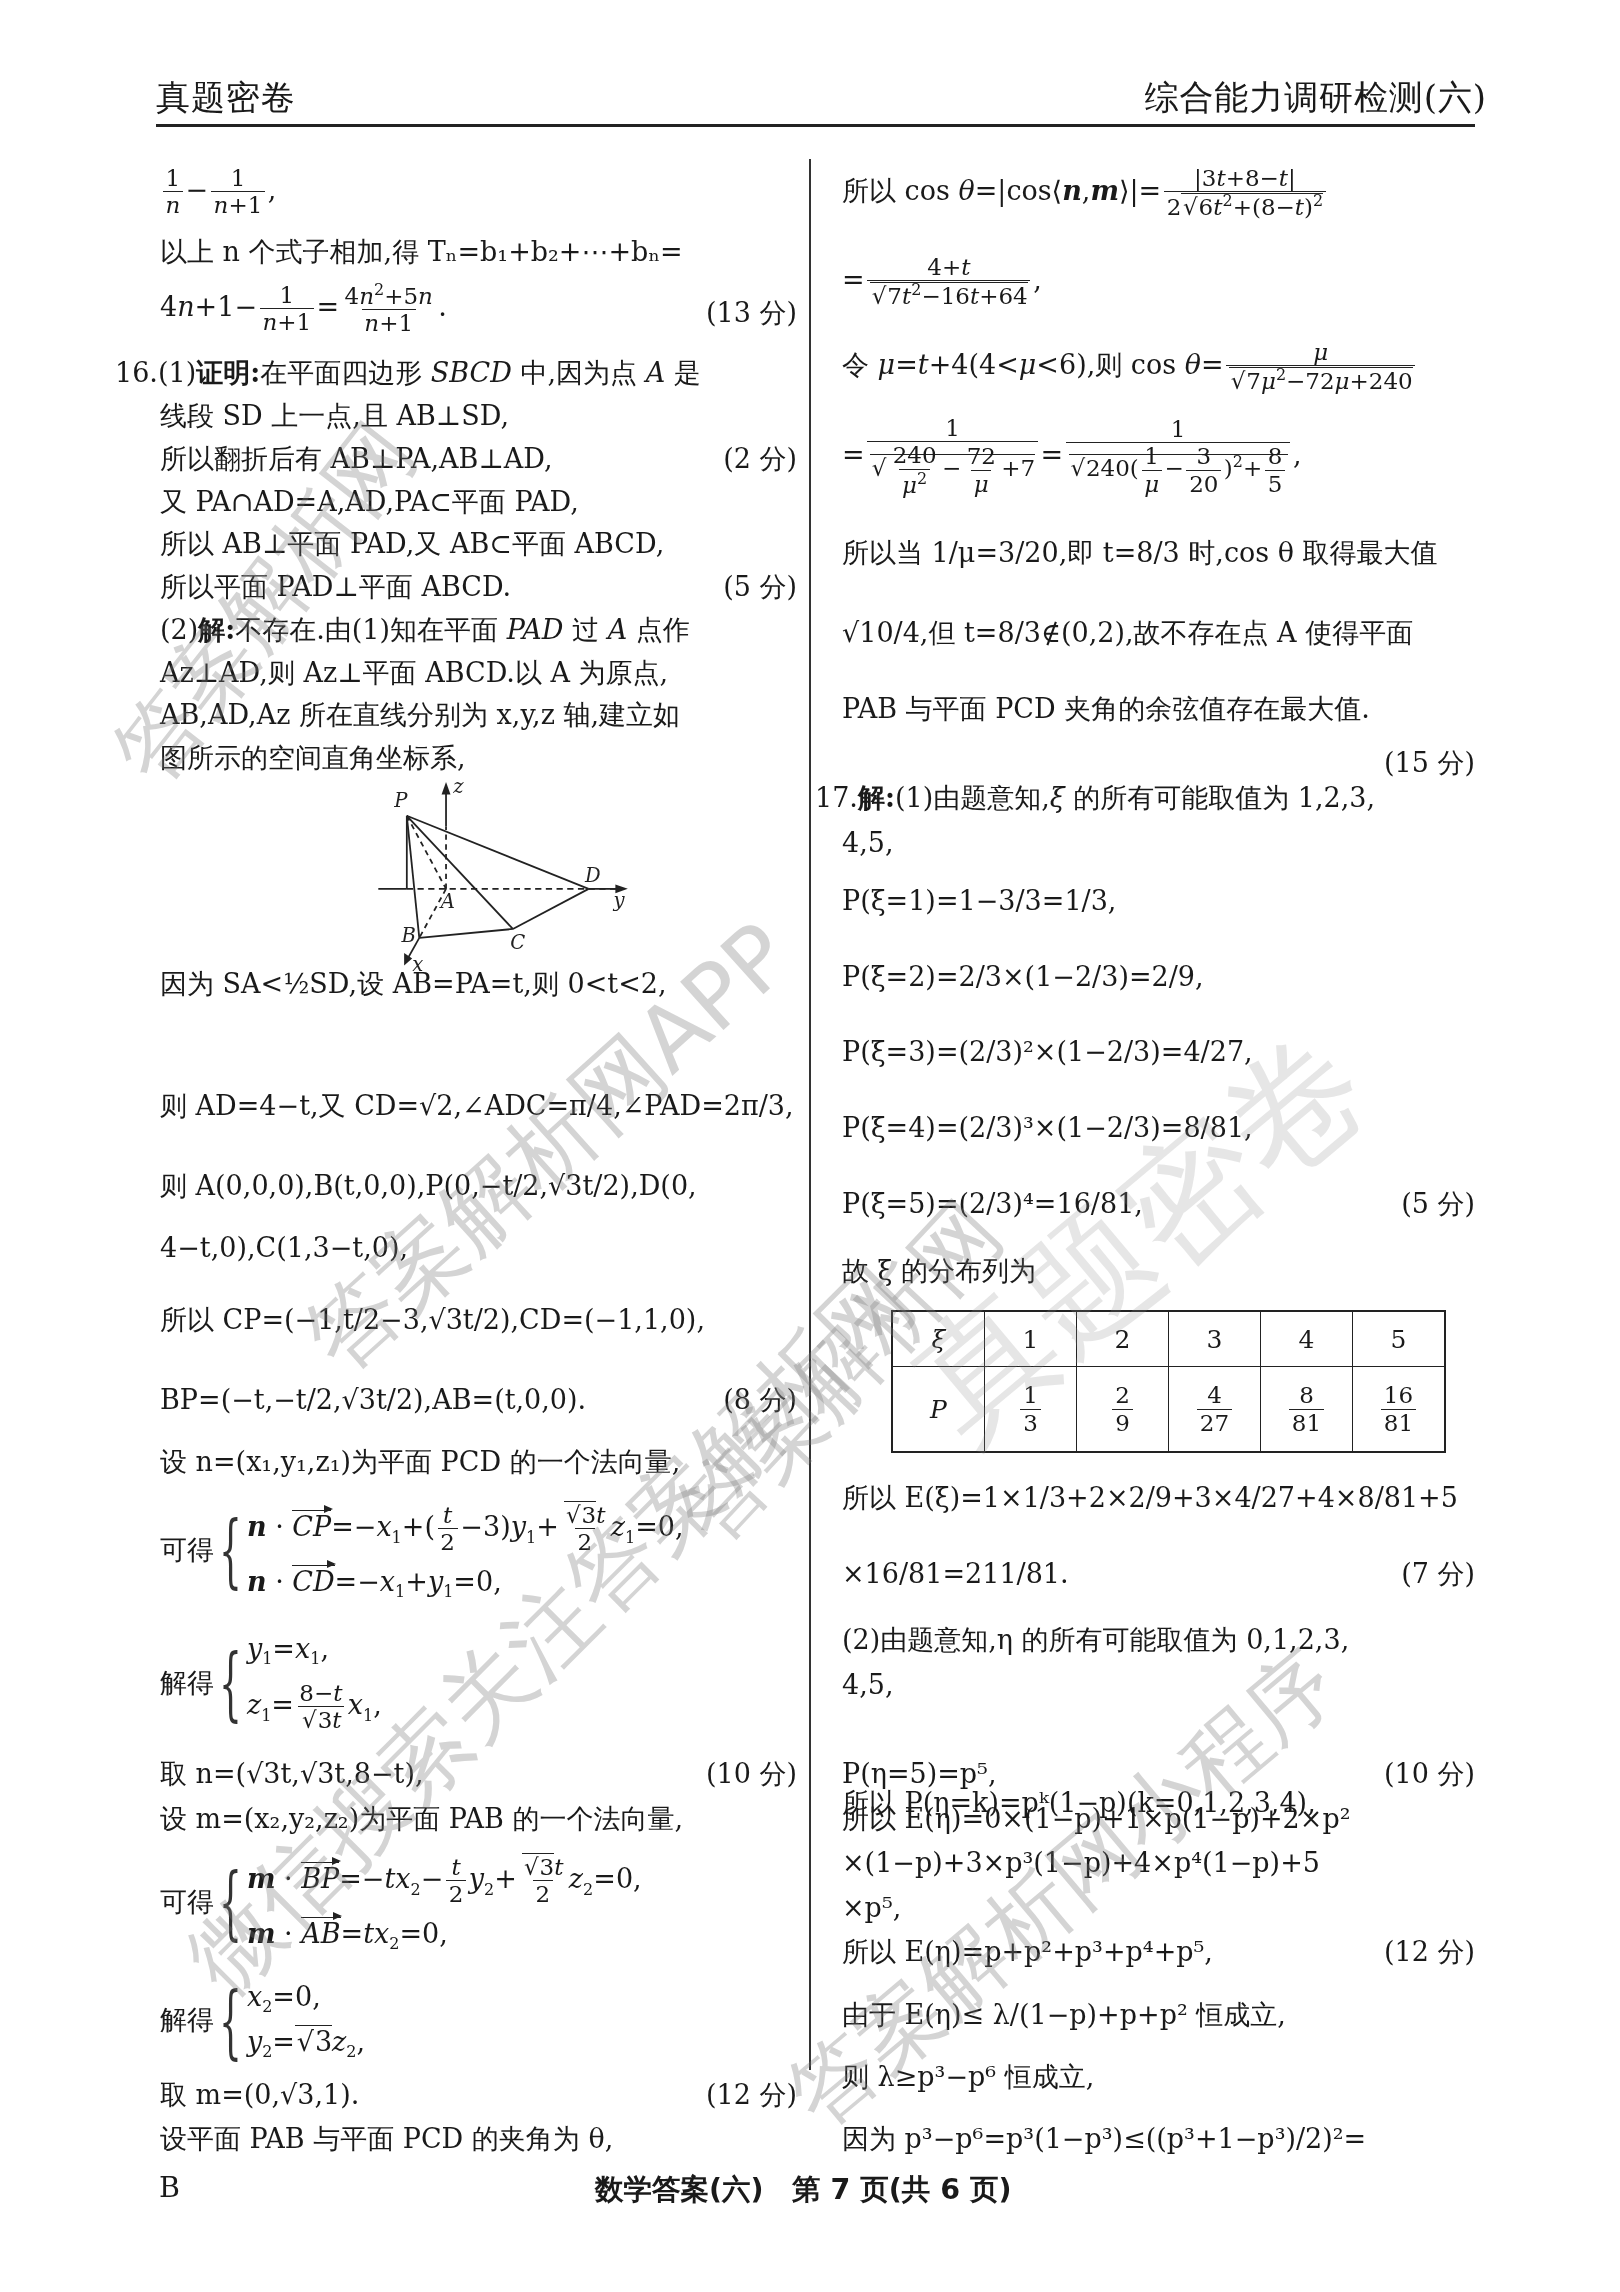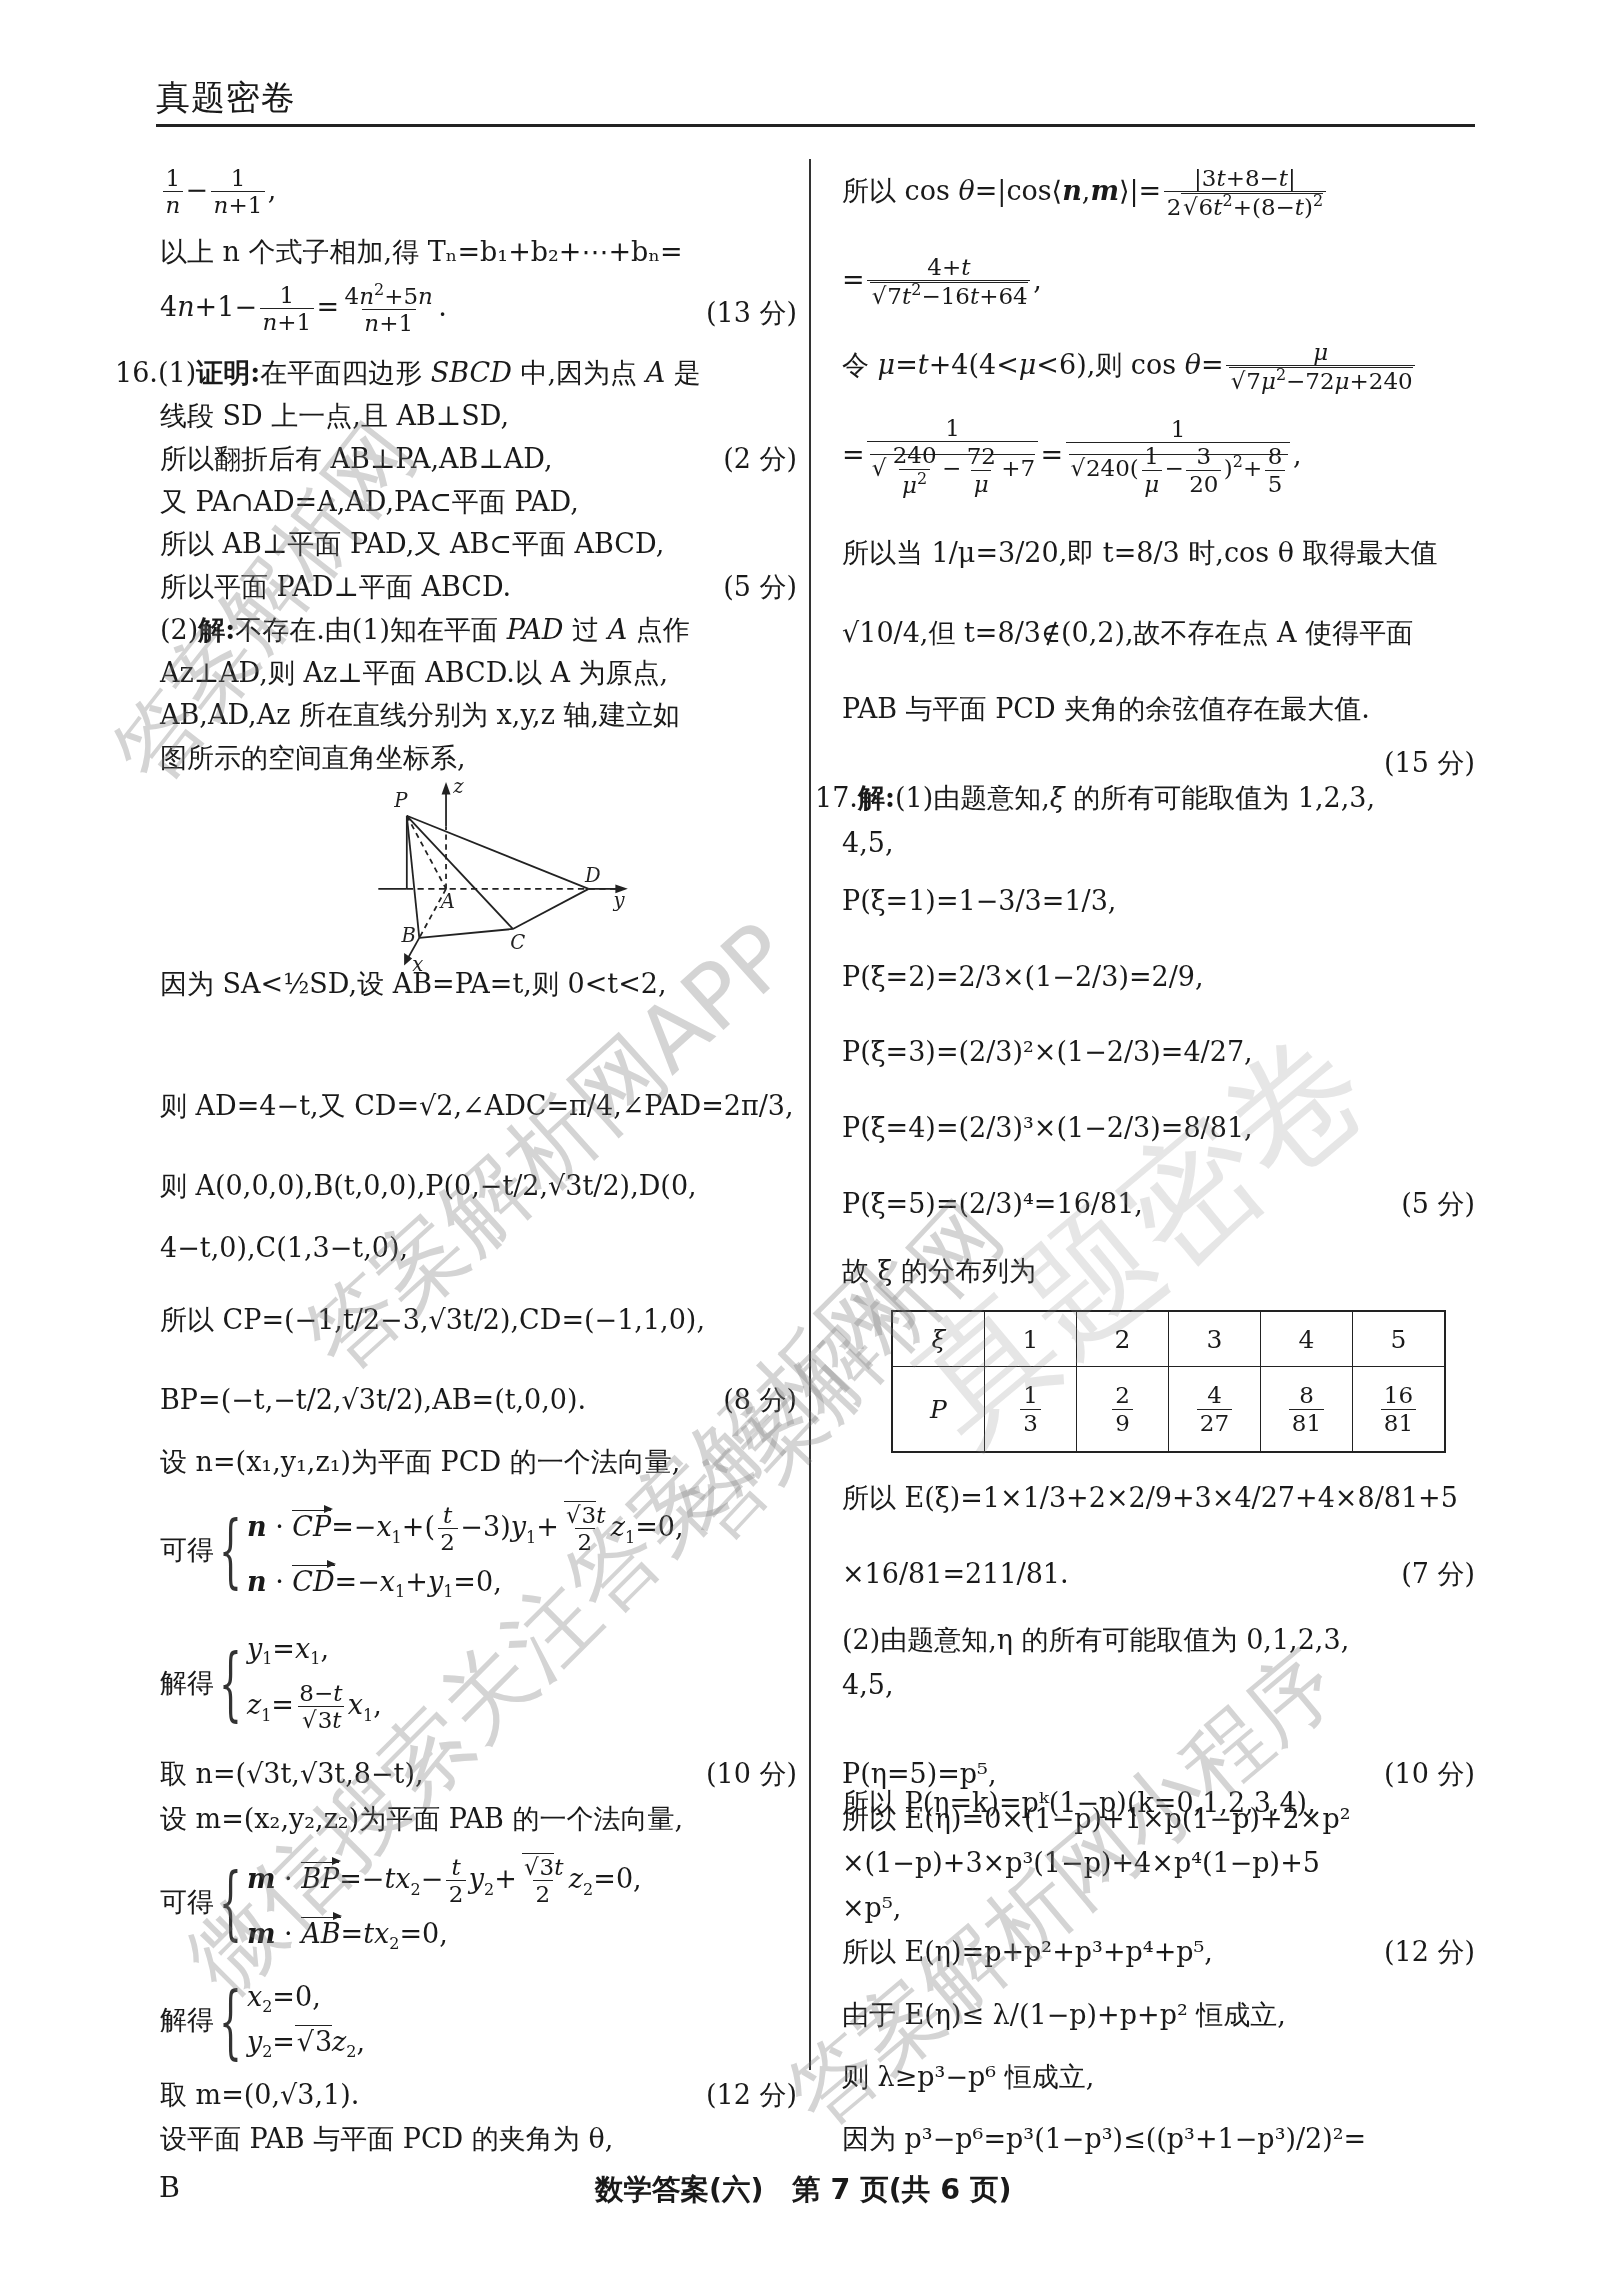--- a/index.html
+++ b/index.html
@@ -35,20 +35,21 @@
   .footer-left{position:absolute;left:159px;top:2171px;font-size:28.5px;}
   .footer-center{position:absolute;left:595px;top:2171px;font-size:28.5px;font-weight:bold;font-family:"DejaVu Sans","Liberation Sans",sans-serif;}
   .wm{position:absolute;color:rgba(120,120,120,0.32);font-family:"DejaVu Sans","Liberation Sans",sans-serif;white-space:nowrap;pointer-events:none;transform-origin:left center;}
 </style>
 </head>
 <body>
 
 <div class="page">
 
   <div class="hdr-left">真题密卷</div>
+  <div class="hdr-right">综合能力调研检测(六)</div>
   <div class="hdr-rule"></div>
   <div class="col-rule"></div>
 
   <div class="col col-left">
 
     <div class="line" style="top:0px;">
       <span class="frac">
           <span class="num">1</span>
           <span class="den"><i>n</i></span>
         </span>−<span class="frac">

